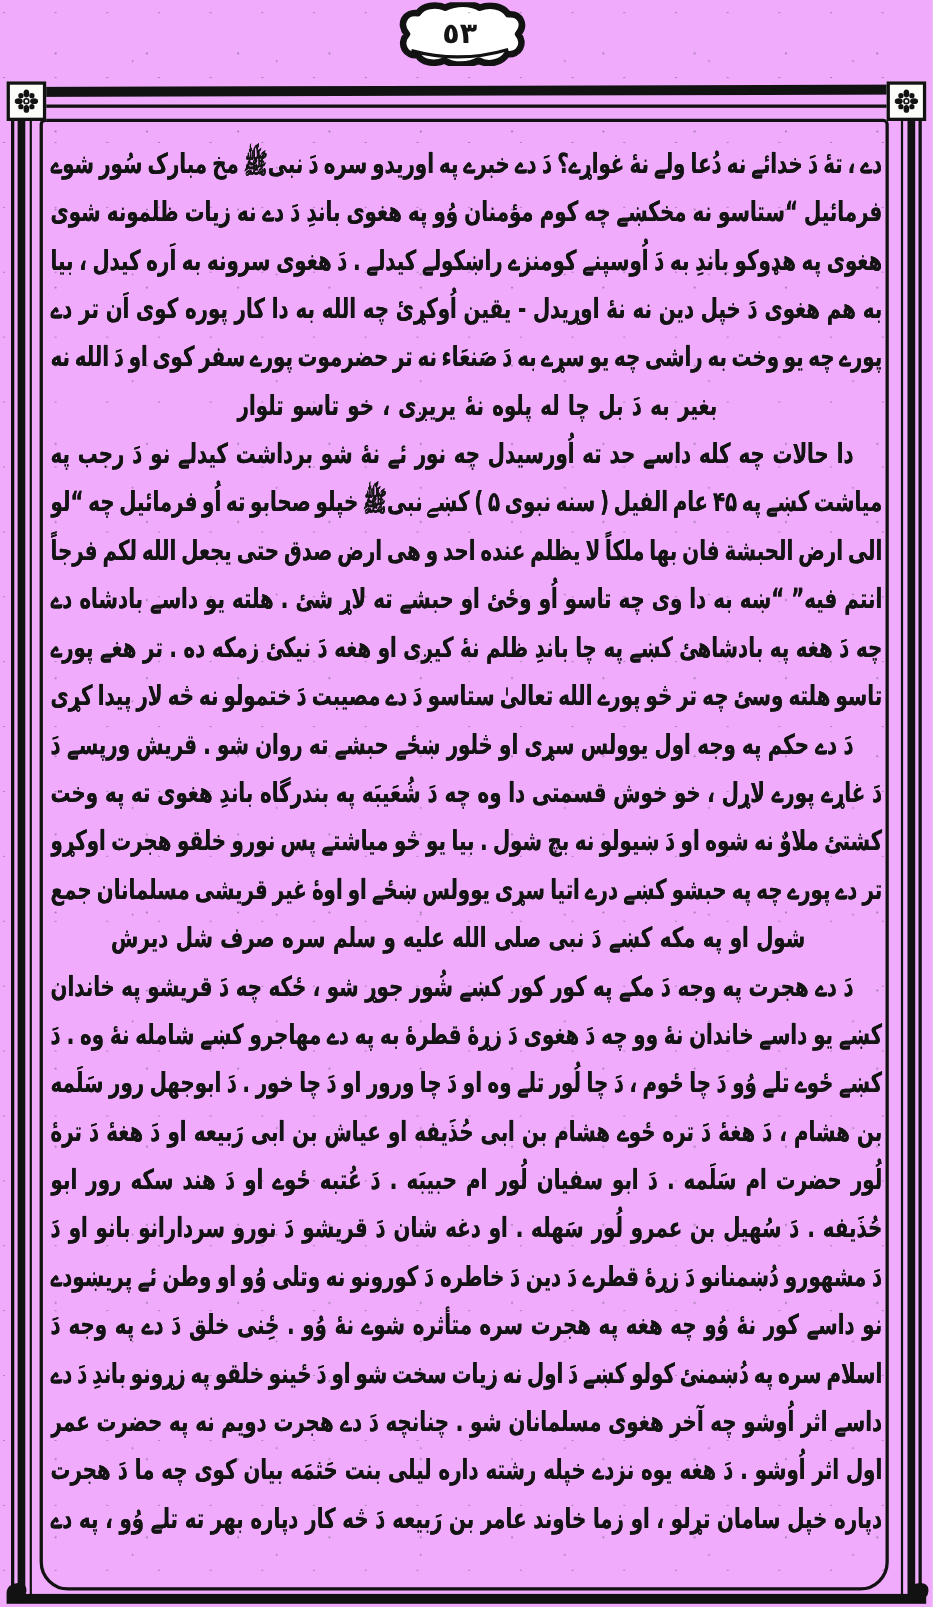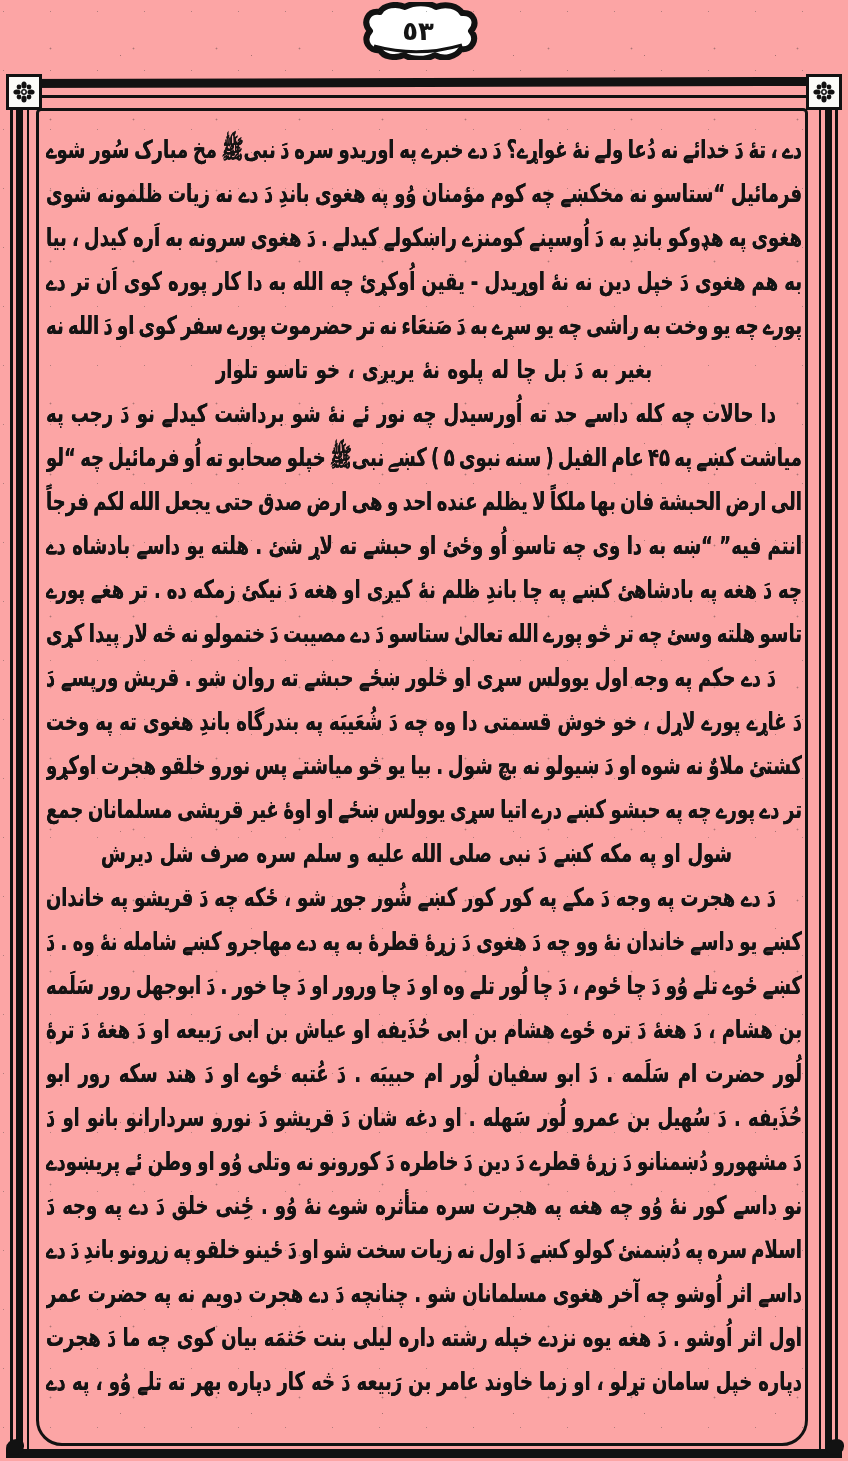--- a/index.html
+++ b/index.html
@@ -1,18 +1,18 @@
 <!DOCTYPE html>
 <html lang="ps" dir="rtl"><head>
 <meta charset="utf-8">
 <style>
   html,body{margin:0;padding:0;background:#e9e9e6;}
   .page{
     position:relative;width:848px;height:1461px;margin:0 auto;
-    background:#fca5a5;overflow:hidden;
+    background:#f0abfc;overflow:hidden;
     font-family:"DejaVu Sans",sans-serif;color:#141414;
   }
   
   .cartouche{position:absolute;left:352px;top:2px;width:132px;height:58px;}
   .pagenum{
     position:absolute;left:352px;top:13px;width:132px;height:36px;
     text-align:center;font-size:26px;font-weight:bold;line-height:36px;
     direction:rtl;z-index:3;
   }
   

